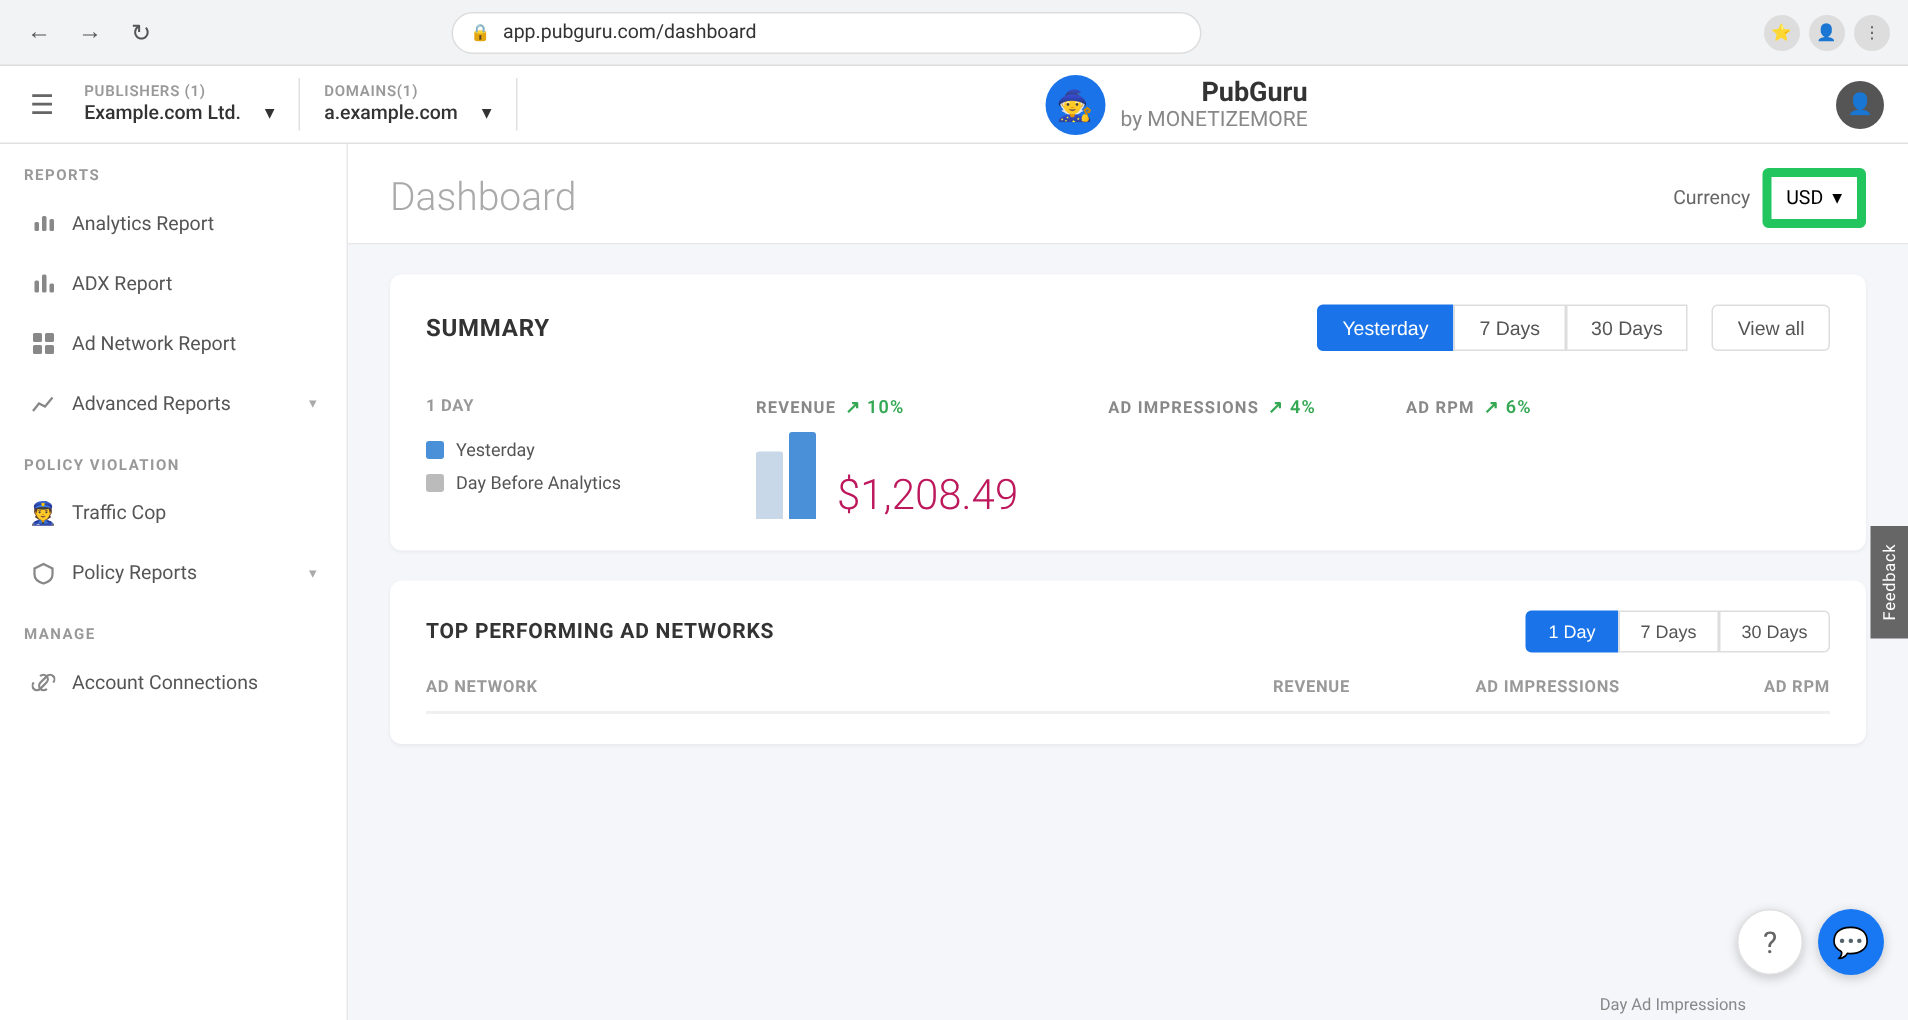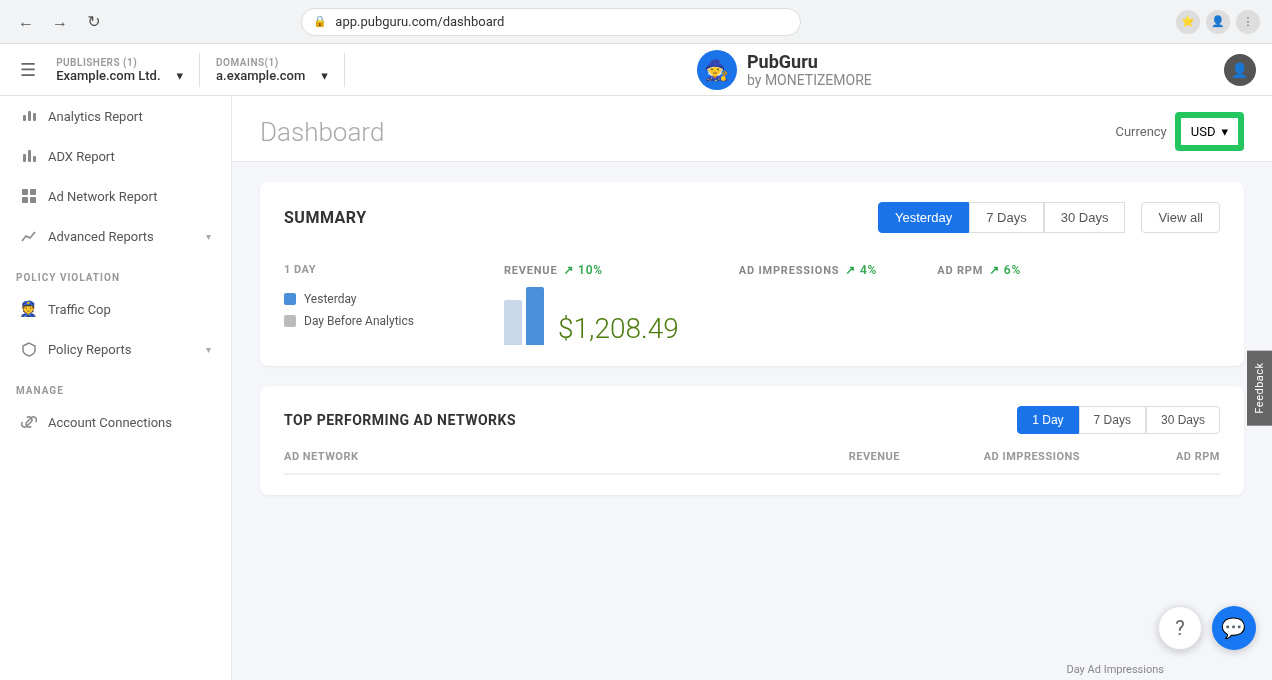--- a/index.html
+++ b/index.html
@@ -112,21 +112,21 @@
     .metrics-grid { display: flex; gap: 60px; flex: 1; align-items: flex-start; flex-wrap: wrap; padding-top: 10px; }
     .metric-card { display: flex; flex-direction: column; gap: 8px; }
     .metric-label { font-size: 11px; font-weight: 700; color: #888; letter-spacing: 0.8px; text-transform: uppercase; display: flex; align-items: center; gap: 6px; }
     .metric-trend { font-size: 12px; font-weight: 600; display: flex; align-items: center; gap: 2px; }
     .metric-trend.up { color: #34a853; }
     .metric-value-row { display: flex; align-items: flex-end; gap: 14px; }
     .metric-bars { display: flex; gap: 4px; align-items: flex-end; height: 60px; }
     .metric-bar { width: 18px; border-radius: 2px 2px 0 0; }
     .metric-bar.prev { background: #c8d8e8; }
     .metric-bar.curr { background: #4a90d9; }
-    .metric-value { font-size: 28px; font-weight: 300; color: #4d7c0f; }
+    .metric-value { font-size: 28px; font-weight: 300; color: #be185d; }
 
     
     .top-performing-section { background: #fff; border-radius: 8px; padding: 20px 24px; box-shadow: 0 1px 3px rgba(0,0,0,0.06); }
     .top-performing-header { display: flex; align-items: center; justify-content: space-between; margin-bottom: 16px; }
     .top-performing-title { font-size: 14px; font-weight: 700; color: #333; letter-spacing: 0.5px; text-transform: uppercase; }
     .top-performing-tabs { display: flex; gap: 0; }
     .top-performing-tab {
       padding: 6px 14px; font-size: 12px; border: 1px solid #ddd; cursor: pointer;
       background: #fff; color: #555;
     }
@@ -160,21 +160,21 @@
       border-bottom: 1px solid #e0e0e0;
       height: 52px;
       display: flex;
       align-items: center;
       padding: 0 16px;
       flex-shrink: 0;
     }
     .app-header-left { display: flex; align-items: center; gap: 0; }
     .header-pub-block { padding: 4px 16px; border-right: 1px solid #e0e0e0; }
     .header-logo-center { flex: 1; display: flex; justify-content: center; align-items: center; }
-    .logo-text { display: flex; flex-direction: column; align-items: flex-start; }
+    .logo-text { display: flex; flex-direction: column; align-items: flex-end; }
     .logo-pubguru { font-size: 18px; font-weight: 700; color: #333; }
     .logo-subtitle { font-size: 14px; color: #888; }
     .header-right { margin-left: auto; display: flex; align-items: center; gap: 8px; }
     .avatar-btn { width: 32px; height: 32px; border-radius: 50%; background: #555; display: flex; align-items: center; justify-content: center; color: #fff; font-size: 14px; cursor: pointer; }
   </style>
 </head>
 <body>
 
 <div class="browser-bar">
   <div class="browser-nav-buttons">
@@ -223,20 +223,21 @@
     </div>
   </div>
   <div class="header-right">
     <div class="avatar-btn">👤</div>
   </div>
 </div>
 
 <div class="app-container">
 
   <div class="sidebar">
+    <div class="sidebar-section-label">REPORTS</div>
 
     <div class="sidebar-item">
       <div class="item-icon">
         <div class="icon-bar-chart">
           <span style="height:6px;"></span>
             <span style="height:10px;"></span>
             <span style="height:8px;"></span>
         </div>
       </div>
       <span class="item-label">Analytics Report</span>

